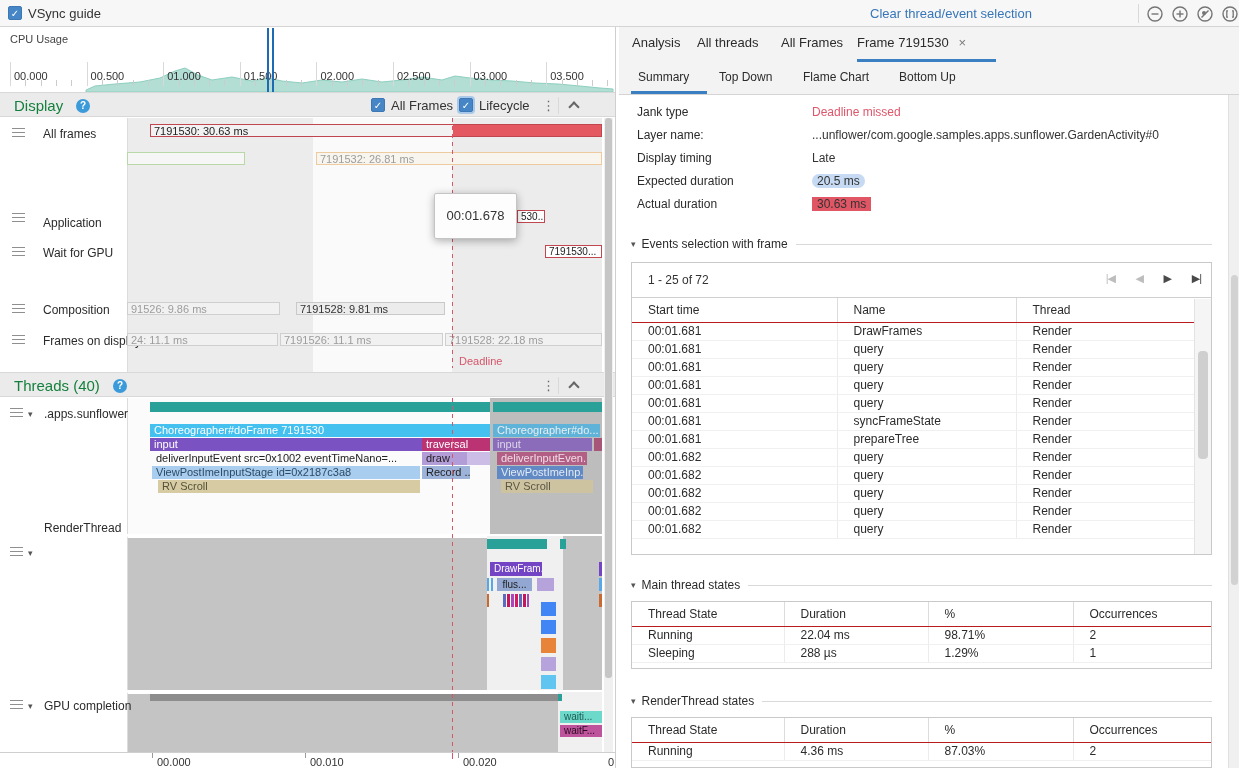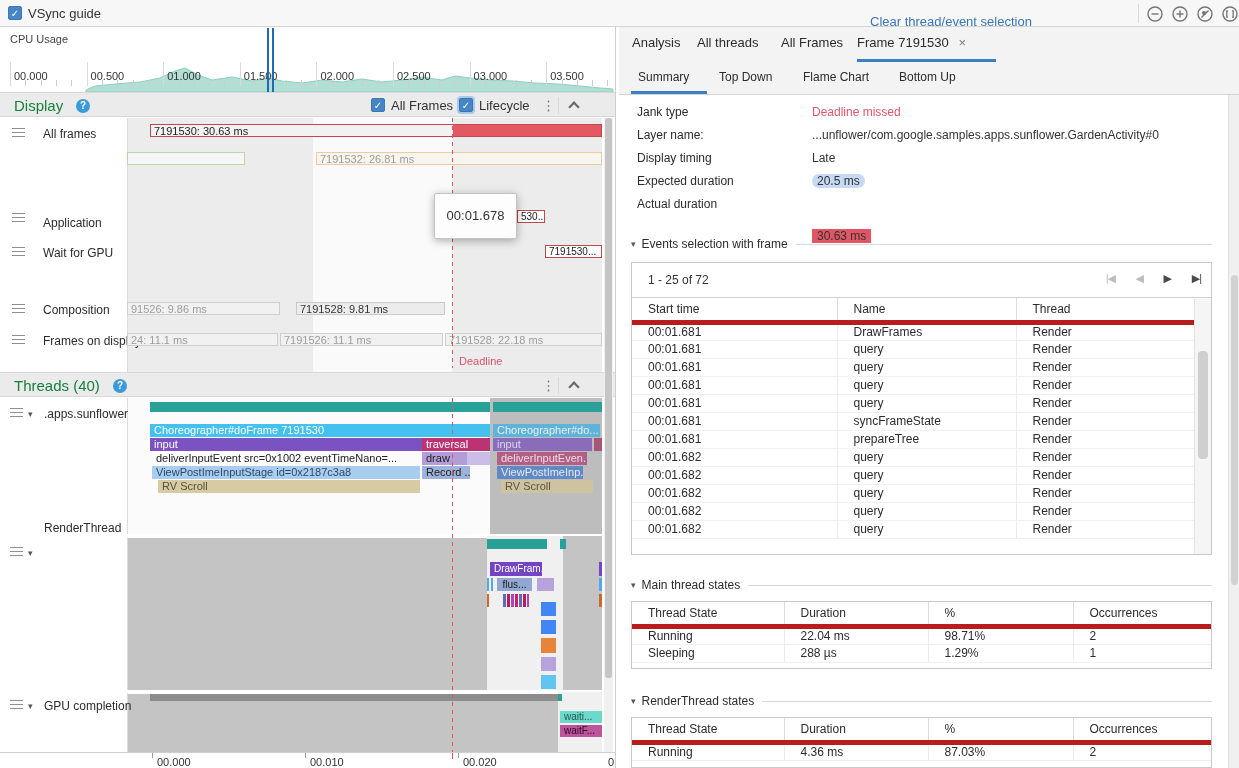--- a/index.html
+++ b/index.html
@@ -56,36 +56,36 @@
   .sumlab { width:175px; color:#2b2b2b; }
   .chip { padding:0 5px; }
   .sectitle { position:absolute; display:flex; align-items:center; width:581px; font-size:12px; color:#2b2b2b; }
   .sectitle .line { flex:1; border-top:1px solid #d9d9d9; margin-left:8px; }
   .databox { position:absolute; width:581px; background:#fff; border:1px solid #c9c9c9; overflow:hidden; }
   .pgrow { position:relative; height:35px; border-bottom:1px solid #cfcfcf; }
   .pgrow .count { position:absolute; left:16px; top:10px; }
   .pgbtn { position:absolute; top:9px; font-size:11px; color:#4a4a4a; letter-spacing:-1px; }
   .pgbtn.dis { color:#bdbdbd; }
   table { border-collapse:collapse; table-layout:fixed; font-size:12px; color:#2b2b2b; }
-  th { text-align:left; font-weight:normal; height:24px; padding-left:16px; border-bottom:5px solid #b91c1c; border-right:1px solid #dcdcdc; }
+  th { text-align:left; font-weight:normal; height:24px; padding-left:16px; border-bottom:1px solid #b91c1c; border-right:1px solid #dcdcdc; }
   th:last-child { border-right:none; }
   td { height:18px; padding-left:16px; border-bottom:1px solid #f0f0f0; border-right:1px solid #ececec; white-space:nowrap; overflow:hidden; }
   td:last-child { border-right:none; }
   .sbar-track { position:absolute; background:#f5f5f5; }
   .sbar-thumb { position:absolute; background:#cfcfcf; border-radius:4px; }
 </style>
 </head>
 <body>
 
 <div id="app">
 
   <div class="toolbar">
     <span class="cb" style="left:8px;top:6px;"></span>
     <span class="abs" style="left:28px;top:6px;font-size:13px;">VSync guide</span>
-    <span class="link abs" style="left:870px;top:14px;">Clear thread/event selection</span>
+    <span class="link abs" style="left:870px;top:6px;">Clear thread/event selection</span>
     <span class="vsep" style="left:1138px;top:4px;height:19px;"></span>
     <span class="iconbtn" style="left:1146px;top:5px;">
       <svg width="18" height="18">
           <circle cx="9" cy="9" r="7" fill="none" stroke="#757575" stroke-width="1.4"></circle>
           <line x1="5.5" y1="9" x2="12.5" y2="9" stroke="#757575" stroke-width="1.4"></line>
         </svg></span>
     <span class="iconbtn" style="left:1171px;top:5px;">
       <svg width="18" height="18">
           <circle cx="9" cy="9" r="7" fill="none" stroke="#757575" stroke-width="1.4"></circle>
           <line x1="5.5" y1="9" x2="12.5" y2="9" stroke="#757575" stroke-width="1.4"></line>
@@ -326,21 +326,21 @@
     <div class="sumrow" style="top:124px;">
       <span class="sumlab">Display timing</span>
       <span>Late</span>
     </div>
     <div class="sumrow" style="top:147px;">
       <span class="sumlab">Expected duration</span>
       <span class="chip" style="background:#c7daf3;border-radius:7px;">20.5 ms</span>
     </div>
     <div class="sumrow" style="top:170px;">
       <span class="sumlab">Actual duration</span>
-      <span class="chip" style="background:#e05664;margin-top:32px;">30.63 ms</span>
+      <span class="chip" style="background:#e05664;">30.63 ms</span>
     </div>
 
     <div class="sectitle" style="left:12px;top:210px;">
       <span class="tri" style="position:static;margin-right:6px;">▾</span>
       <span>Events selection with frame</span>
       <span class="line"></span>
     </div>
 
     <div class="databox" style="left:12px;top:235px;height:293px;">
       <div class="pgrow">

